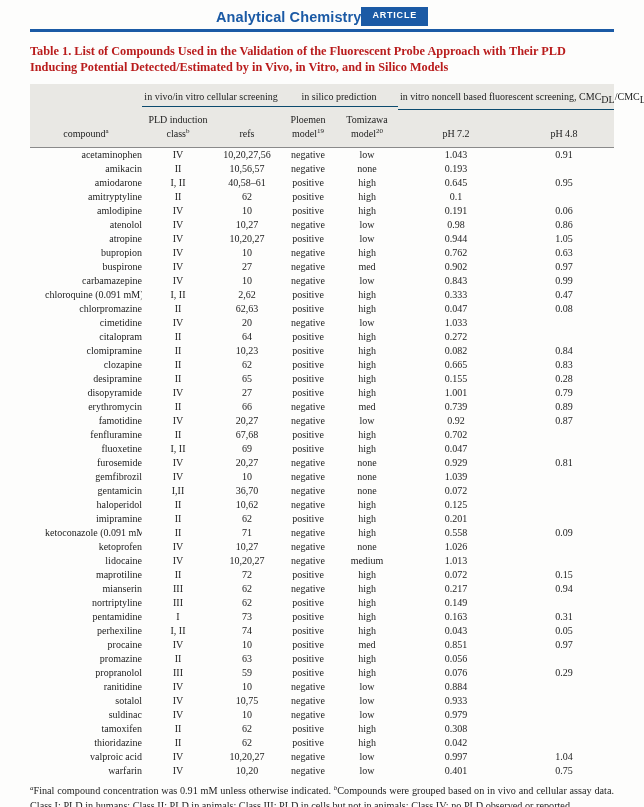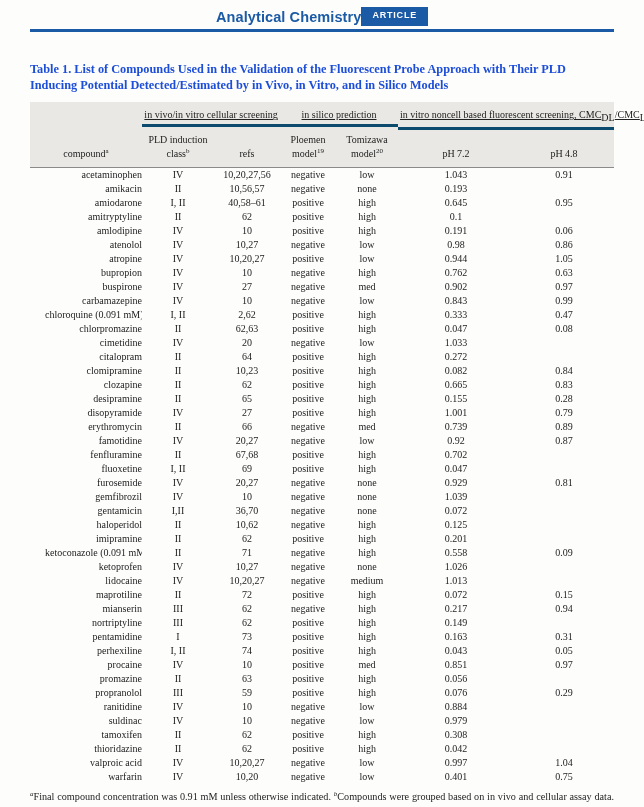--- a/index.html
+++ b/index.html
@@ -16,33 +16,33 @@
     font-size:14.5px; color:#1b5aa5; letter-spacing:0.1px;
   }
   .article-badge {
     background:#1b5aa5; color:#ffffff;
     font-family:"Liberation Sans", sans-serif; font-weight:bold;
     font-size:9px; letter-spacing:0.8px; padding:3px 11px 6px 11px;
   }
   .journal-rule { height:3px; background:#1b5aa5; margin-top:3px; }
   
   .table-title {
-    margin-top:29px; font-weight:bold; font-size:12.3px; line-height:1.32;
-    color:#1d4ed8;
+    margin-top:11px; font-weight:bold; font-size:12.3px; line-height:1.32;
+    color:#b91c1c;
   }
   
   table.compounds {
     width:584px; margin-top:9px; border-collapse:collapse; table-layout:fixed;
   }
   thead { background:#e9e8e4; }
   thead th { font-weight:normal; font-size:10px; color:#222; }
   .group-row th { padding-top:5px; vertical-align:top; }
   .group-label {
-    border-bottom:3px solid #0c4a6e; padding:2px 2px 4px 2px;
-    text-align:center; font-size:10px; white-space:nowrap;text-decoration:underline;
+    border-bottom:1px solid #0c4a6e; padding:2px 2px 4px 2px;
+    text-align:center; font-size:10px; white-space:nowrap;
   }
   .head-row2 th {
     vertical-align:bottom; text-align:center;
     padding:4px 2px 6px 2px; border-bottom:1.5px solid #8a8a8a;
     line-height:1.25;
   }
   sub { font-size:10px; }
   sup { font-size:7px; }
   .fn-sup { font-style:italic; }
   tbody td {
@@ -448,20 +448,29 @@
         <tr>
           <td>ranitidine</td>
           <td>IV</td>
           <td>10</td>
           <td>negative</td>
           <td>low</td>
           <td>0.884</td>
           <td></td>
         </tr>
         <tr>
+          <td>sotalol</td>
+          <td>IV</td>
+          <td>10,75</td>
+          <td>negative</td>
+          <td>low</td>
+          <td>0.933</td>
+          <td></td>
+        </tr>
+        <tr>
           <td>suldinac</td>
           <td>IV</td>
           <td>10</td>
           <td>negative</td>
           <td>low</td>
           <td>0.979</td>
           <td></td>
         </tr>
         <tr>
           <td>tamoxifen</td>

